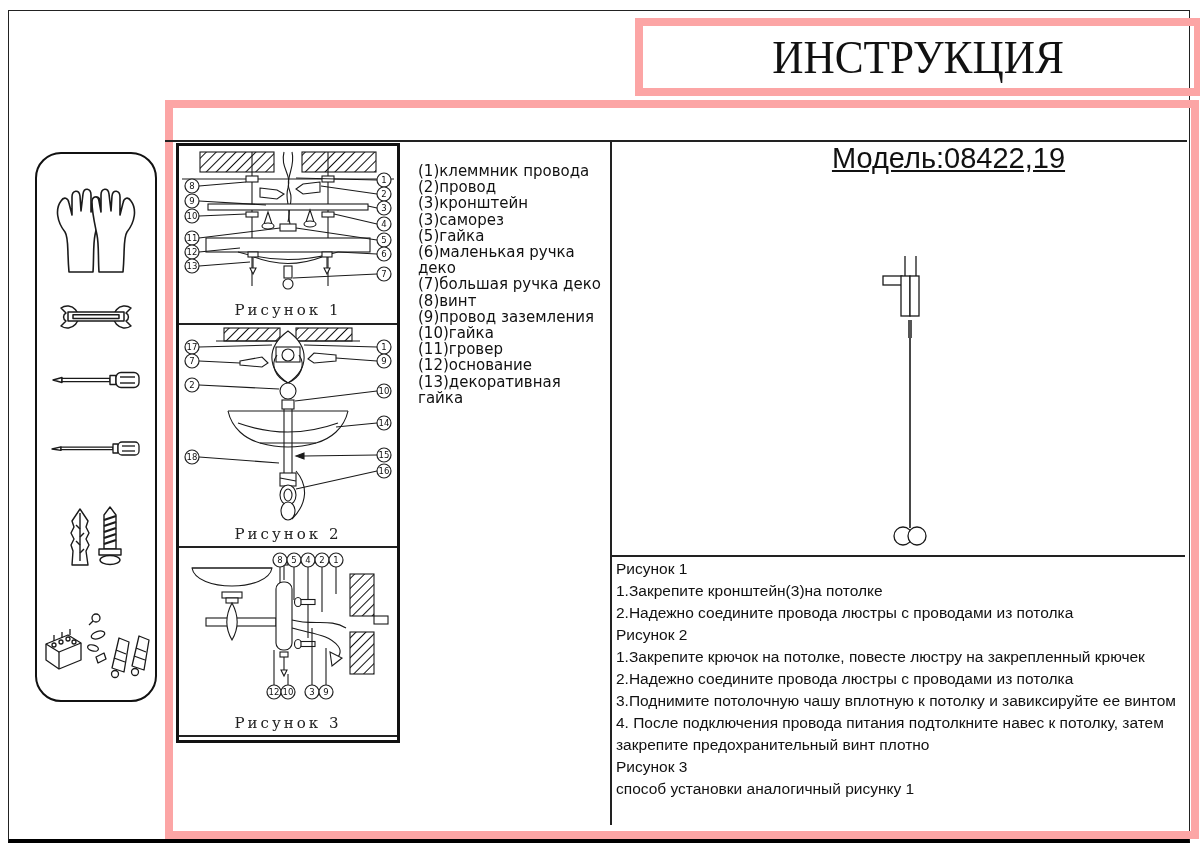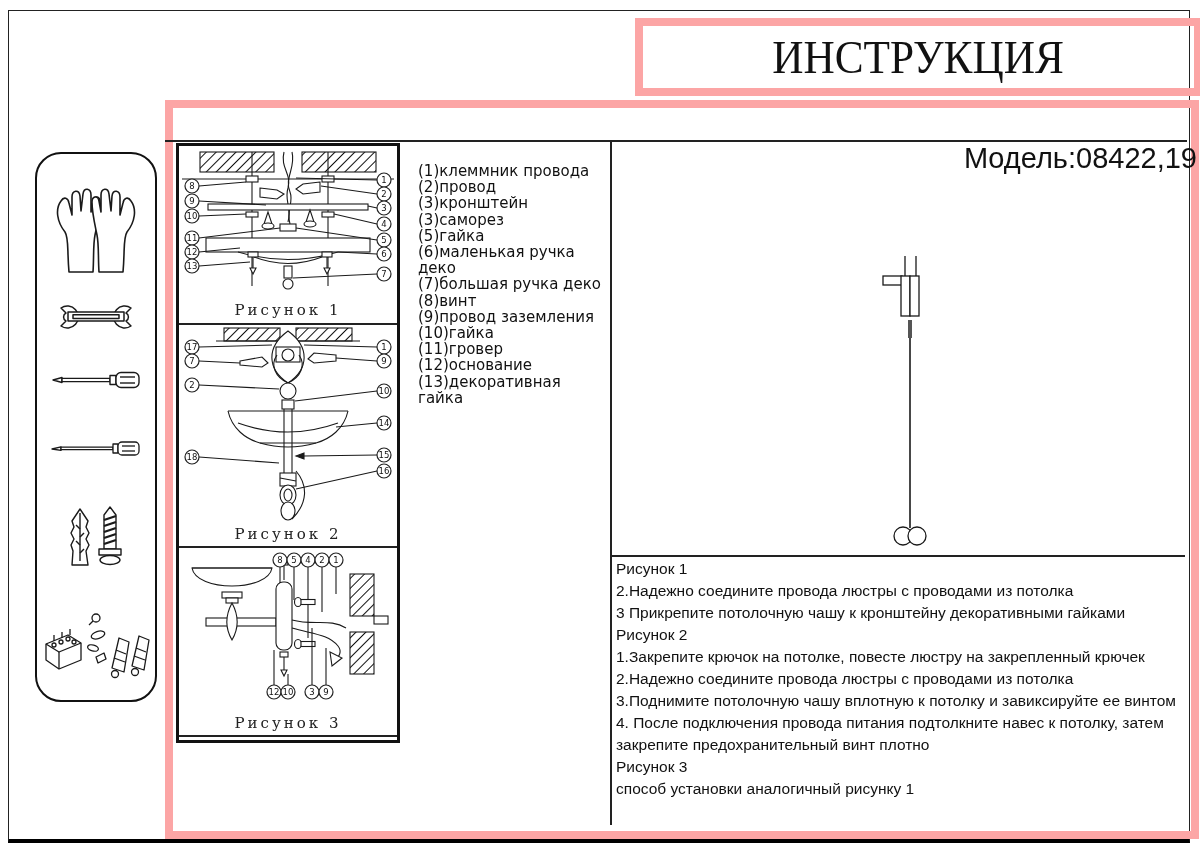--- a/index.html
+++ b/index.html
@@ -5,21 +5,21 @@
   html,body{margin:0;padding:0;background:#fff;}
   #page{position:relative;width:1200px;height:848px;background:#fff;overflow:hidden;
         font-family:"Liberation Sans",sans-serif;color:#111;}
   .abs{position:absolute;}
   .frame{border:1px solid #222;border-bottom:4px solid #000;}
   .box{border:8px solid #fca5a5;font-family:Liberation Serif, serif;}
   .hline{background:#222;height:2px;}
   .vline{background:#222;width:2px;}
   #title-box{left:635px;top:18px;width:551px;height:62px;display:flex;align-items:center;justify-content:center;}
   #title-box span{font-size:46px;letter-spacing:0px;transform:scaleX(.94);white-space:nowrap;}
-  #model{left:700px;top:142px;width:497px;text-align:right;font-size:29px;white-space:nowrap;}
+  #model{left:700px;top:142px;width:497px;text-align:center;font-size:29px;white-space:nowrap;text-decoration:underline;}
   #figpanel{left:176px;top:143px;width:218px;height:594px;border:3px solid #111;background:#fff;}
   .sep{position:absolute;left:0;width:100%;height:2px;background:#222;}
   .figlabel{position:absolute;width:100%;text-align:center;font-family:"DejaVu Serif",serif;
             font-size:15px;letter-spacing:3px;color:#222;}
   #parts{left:418px;top:163px;width:205px;font-family:"DejaVu Sans",sans-serif;font-size:15px;line-height:16.2px;}
   #instr{left:616px;top:558px;width:566px;font-size:15.5px;line-height:22px;}
   svg{display:block;}
   svg text{font-family:"DejaVu Sans",sans-serif;font-size:8.5px;fill:#111;stroke:none;}
   .co circle{fill:#fff;stroke:#222;stroke-width:1.2;}
   .co text{text-anchor:middle;dominant-baseline:central;}
@@ -438,22 +438,22 @@
       <rect x="65" y="24" width="9" height="40" fill="#fff"></rect>
       <rect x="63" y="68" width="4" height="18" fill="#555" stroke="none"></rect>
       <line x1="65" y1="86" x2="65" y2="276" stroke-width="1.6"></line>
       <circle cx="58" cy="284" r="9" fill="#fff"></circle>
       <circle cx="72" cy="284" r="9" fill="#fff"></circle>
     </g>
   </svg>
 
   <div id="instr" class="abs">
     <div>Рисунок 1</div>
+    <div>1.Закрепите кронштейн(3)на потолке</div>
     <div>2.Надежно соедините провода люстры с проводами из потолка</div>
-    <div>3 Прикрепите потолочную чашу к кронштейну декоративными гайками</div>
     <div>Рисунок 2</div>
     <div>1.Закрепите крючок на потолке, повесте люстру на закрепленный крючек</div>
     <div>2.Надежно соедините провода люстры с проводами из потолка</div>
     <div>3.Поднимите потолочную чашу вплотную к потолку и завиксируйте ее винтом</div>
     <div>4. После подключения провода питания подтолкните навес к потолку, затем</div>
     <div>закрепите предохранительный винт плотно</div>
     <div>Рисунок 3</div>
     <div> способ установки аналогичный рисунку 1</div>
   </div>
 

